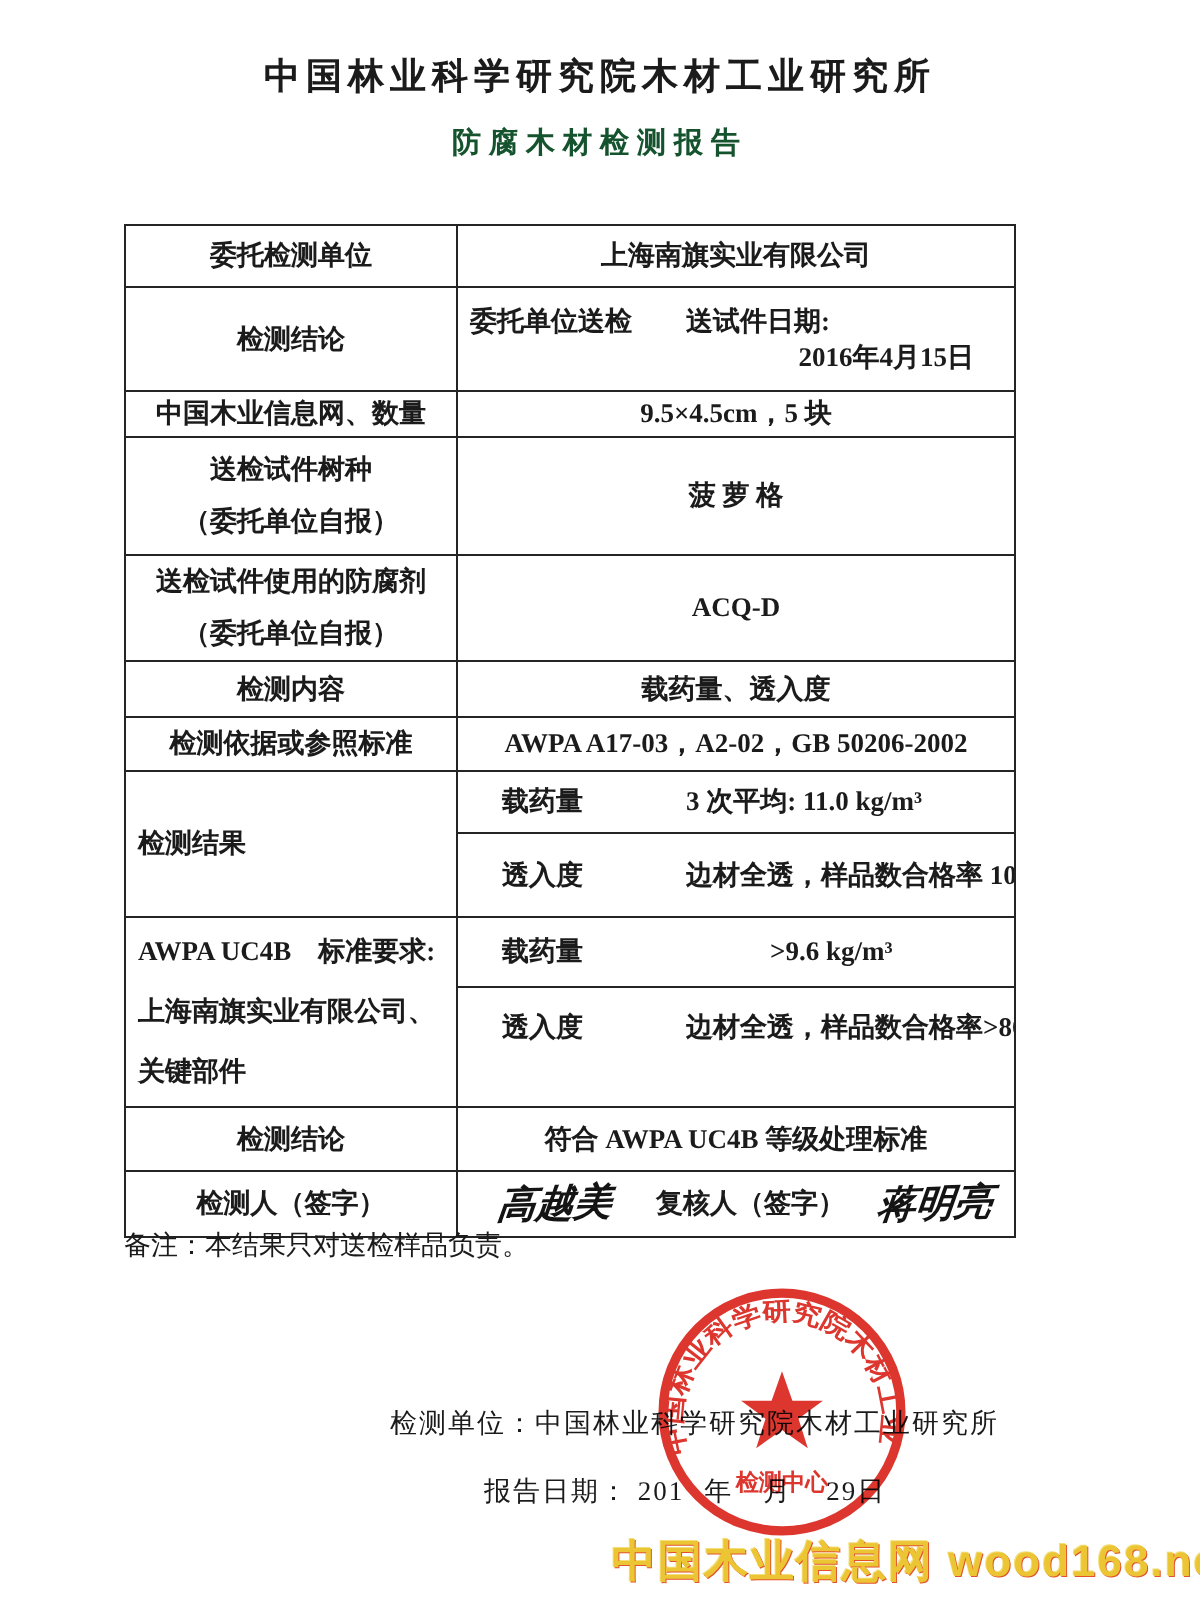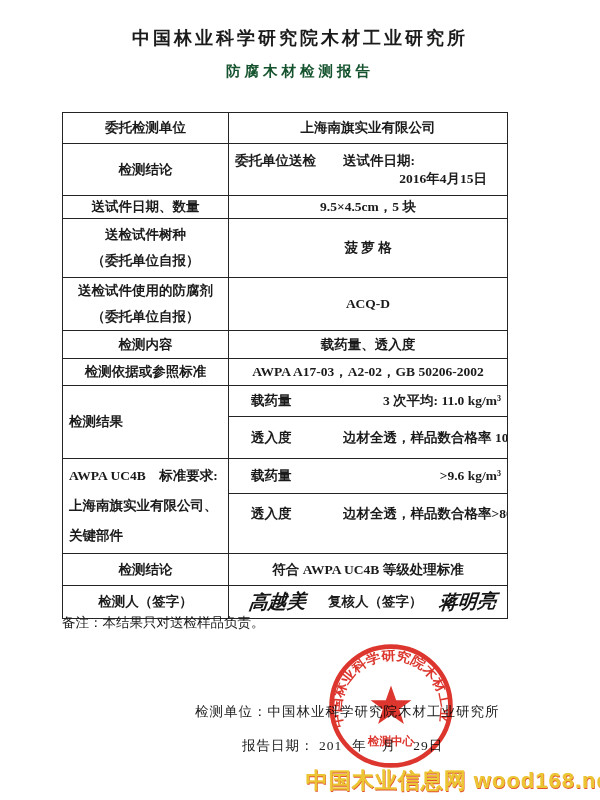--- a/index.html
+++ b/index.html
@@ -26,21 +26,21 @@
     border:1.5px solid #242424;padding:0 6px;vertical-align:middle;
     overflow:hidden;
   }
   td.lbl{text-align:center;}
   td.val{text-align:center;}
   td.val-left{text-align:left;padding-left:16px;font-family:Liberation Serif, serif;}
   td.lbl-topleft{vertical-align:top;text-align:left;padding:6px 4px 0 6px;}
   td.lbl-left3{text-align:left;padding-left:4px;line-height:30px;vertical-align:middle;}
   .two-line{line-height:26px;}
   .src-line2{text-align:right;padding-right:14px;font-weight:bold;}
-  .subrow{display:flex;align-items:center;padding-left:16px;justify-content:space-between;}
+  .subrow{display:flex;align-items:center;padding-left:16px;}
   .subrow .sl{width:92px;flex:none;}
   .subrow .sv{white-space:nowrap;}
   .sv.indent{margin-left:42px;}
   .sig-row{display:flex;align-items:center;padding-left:14px;gap:0;}
   .signature{
     font-size:19px;font-weight:bold;transform:skewX(-8deg) rotate(-2deg);
     font-style:italic;white-space:nowrap;color:#141414;
   }
   .sig-mid{margin:0 16px 0 22px;white-space:nowrap;}
   
@@ -85,21 +85,21 @@
 
       <tr style="height:52px">
         <td class="lbl">检测结论</td>
         <td class="val-left">
           <div>委托单位送检　　送试件日期:</div>
           <div class="src-line2">2016年4月15日</div>
         </td>
       </tr>
 
       <tr style="height:23px">
-        <td class="lbl">送试件日期、数量</td>
+        <td class="lbl">中国木业信息网、数量</td>
         <td class="val">9.5×4.5cm，5 块</td>
       </tr>
 
       <tr style="height:59px">
         <td class="lbl two-line">
           <div>送检试件树种</div>
           <div>（委托单位自报）</div>
         </td>
         <td class="val">菠 萝 格</td>
       </tr>

